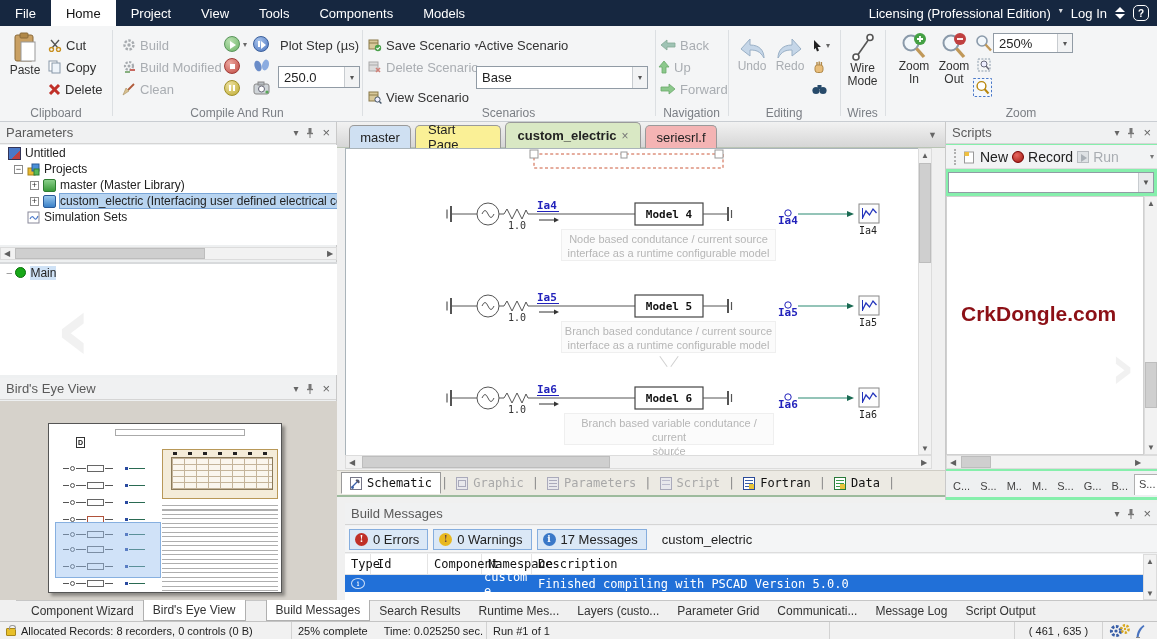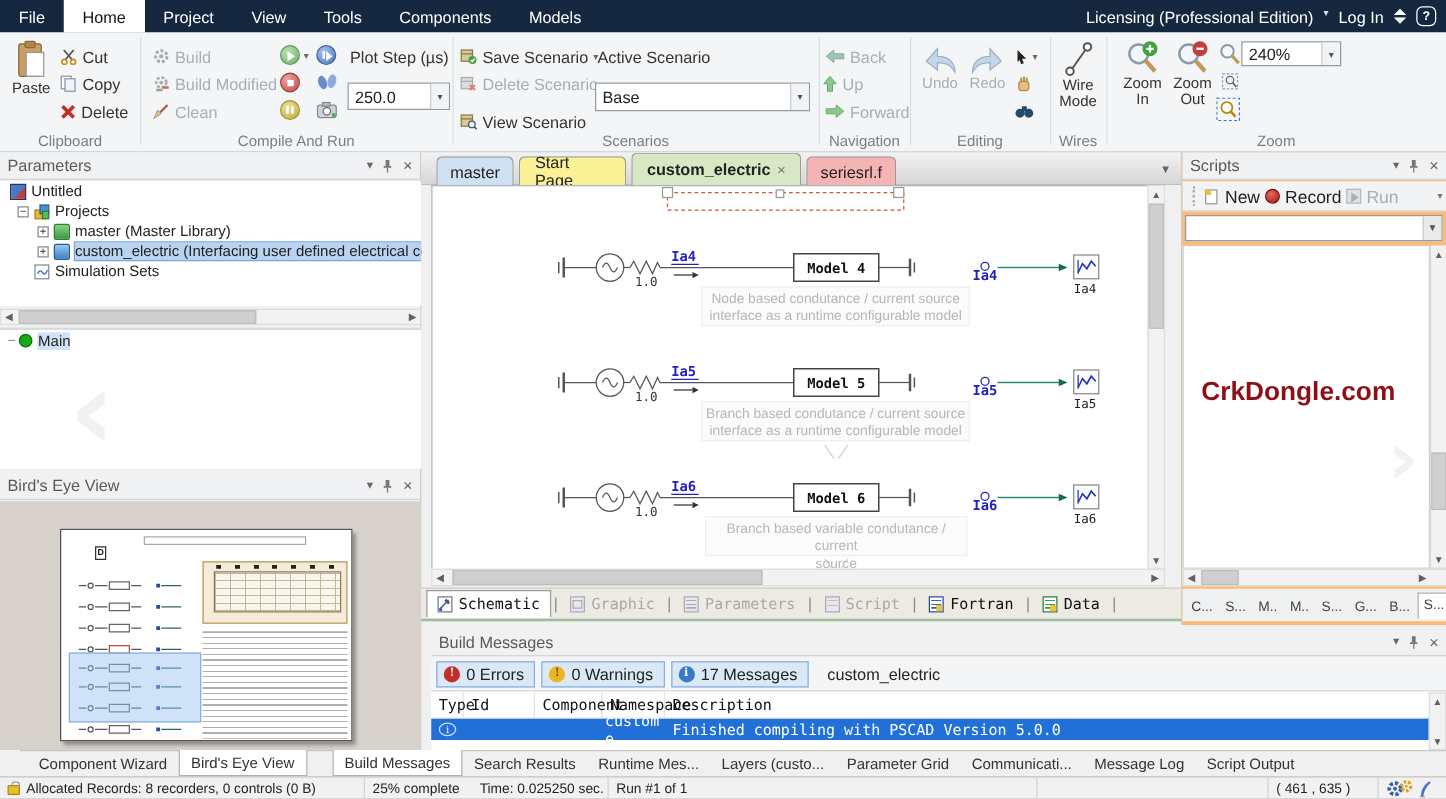--- a/index.html
+++ b/index.html
@@ -102,21 +102,21 @@
   .editor-tabs { position:absolute; left:337px; top:470px; width:608px; height:27px; background:#eceae3; border-top:1px solid #cfcdc5; border-bottom:2px solid #9dbb9d; display:flex; align-items:center; font-family:"DejaVu Sans Mono", monospace; font-size:12px; padding-left:4px; }
   .edtab { display:flex; align-items:center; gap:5px; padding:3px 8px; color:#111; }
   .edtab.active { background:#fff; border:1px solid #9a9a9a; border-bottom-color:#fff; }
   .edtab.dis { color:#a8a8a8; }
   .edsep { color:#888; }
   .pgico { width:12px; height:13px; border:1px solid #778; background:#fff; position:relative; flex:none; }
   .pgico.gray { border-color:#aab; background:#e8e8ec; }
   .pgico .mark { position:absolute; left:1px; right:1px; top:2px; height:7px; }
 
   
-  .scripts { position:absolute; left:945px; top:122px; width:212px; height:378px; background:#fdba74; border-left:1px solid #c9c9c9; }
+  .scripts { position:absolute; left:945px; top:122px; width:212px; height:378px; background:#86efac; border-left:1px solid #c9c9c9; }
   .sc-toolbar { position:absolute; left:0; top:23px; width:212px; height:24px; background:#f2f3f4; border-bottom:1px solid #ddd; display:flex; align-items:center; gap:4px; padding:0 4px 0 8px; font-size:14px; }
   .sc-grip { width:3px; height:16px; border-left:2px dotted #b0b0b0; margin-right:2px; }
   .sc-btn { display:flex; align-items:center; gap:4px; color:#222; }
   .sc-btn.dis { color:#a9adb2; }
   .watermark { position:absolute; left:14px; top:105px; font-size:21px; font-weight:bold; color:#8c1016; letter-spacing:0; }
   .sc-tabs { position:absolute; left:0; top:349px; width:212px; height:26px; background:#eef0f1; display:flex; align-items:flex-end; gap:2px; padding:0 2px 2px 3px; font-size:11px; color:#444; }
   .sc-tab { padding:3px 4px; }
   .sc-tab.active { background:#fff; border:1px solid #b0b0b0; border-bottom:none; padding-bottom:5px; }
 
   
@@ -391,21 +391,21 @@
           <circle cx="20" cy="7" r="6" fill="#c04040"></circle>
             <path d="M17 7 L23 7" stroke="#fff" stroke-width="1.8"></path>
         </svg>
         <span>Zoom Out</span>
       </div>
       <svg width="18" height="18" style="position:absolute;left:90px;top:8px">
         <circle cx="7" cy="7" r="5" fill="#f2f7fb" stroke="#8a9aaa" stroke-width="1.6"></circle>
         <line x1="10.5" y1="10.5" x2="16" y2="16.5" stroke="#c09858" stroke-width="2.4"></line>
       </svg>
       <div class="combo" style="left:108px;top:7px;width:80px;height:20px">
-        <span class="val">240%</span>
+        <span class="val">250%</span>
           <span class="dd">▾</span>
       </div>
       <svg width="15" height="15" style="position:absolute;left:92px;top:32px">
         <rect x="1" y="1" width="12" height="12" fill="none" stroke="#8a9aaa" stroke-dasharray="2 1.4"></rect>
         <circle cx="7" cy="6" r="3" fill="#eef" stroke="#667"></circle>
           <line x1="9" y1="8" x2="12" y2="11.5" stroke="#667" stroke-width="1.4"></line>
       </svg>
       <svg width="19" height="19" style="position:absolute;left:88px;top:52px">
         <rect x="0.5" y="0.5" width="18" height="18" fill="#f4f8fc" stroke="#4a78c8" stroke-dasharray="2.4 1.8"></rect>
         <circle cx="8.5" cy="8" r="4.4" fill="#fff" stroke="#b8860b" stroke-width="1.4"></circle>
@@ -920,21 +920,21 @@
       <span>Allocated Records: 8 recorders, 0 controls (0 B)</span>
     </div>
     <div class="ssec" style="width:195px;gap:16px">
       <span>25% complete</span>
       <span>Time: 0.025250 sec.</span>
     </div>
     <div class="ssec" style="width:343px">
       <span>Run #1 of 1</span>
     </div>
     <div class="ssec" style="width:185px"></div>
-    <div class="ssec" style="width:88px;justify-content:flex-start">
+    <div class="ssec" style="width:88px;justify-content:center">
       <span>( 461 , 635 )</span>
     </div>
     <div class="ssec" style="border-right:none;gap:3px">
       <svg width="22" height="15">
         <circle cx="7" cy="8" r="4.6" fill="none" stroke="#3a5fa8" stroke-width="3" stroke-dasharray="2.6 1.6"></circle>
         <circle cx="7" cy="8" r="1.6" fill="#3a5fa8"></circle>
         <circle cx="16" cy="6" r="3.6" fill="none" stroke="#d8a820" stroke-width="2.6" stroke-dasharray="2.2 1.4"></circle>
         <circle cx="16" cy="6" r="1.2" fill="#d8a820"></circle>
       </svg>
       <svg width="11" height="14">

